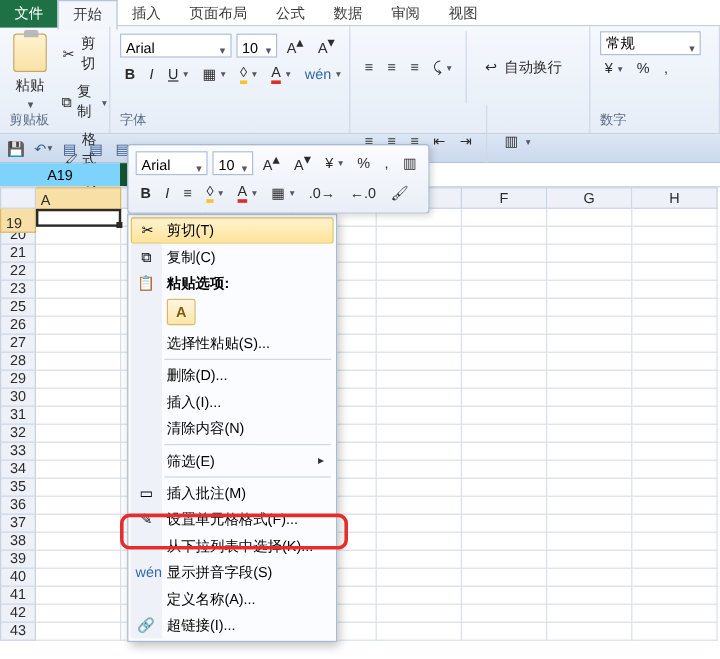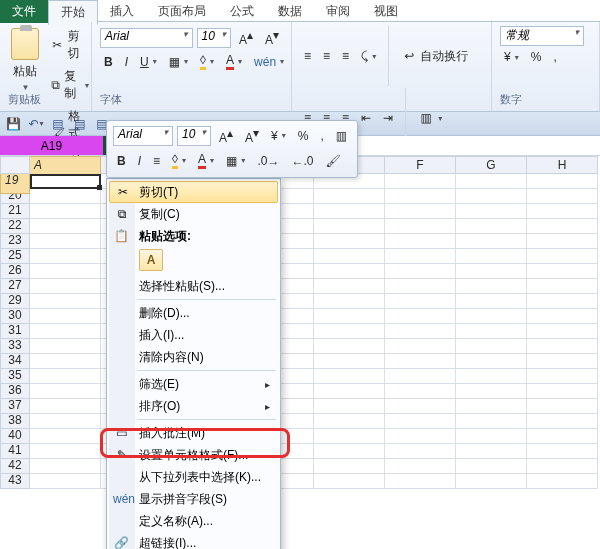--- a/index.html
+++ b/index.html
@@ -8,36 +8,36 @@
 .tabs{display:flex;align-items:flex-start;height:22px;background:#fff;border-bottom:1px solid #b6c4d8;}
 .tab{padding:3px 12px;color:#3b3b3b;cursor:pointer;}
 .tab.file{background:#1e7145;color:#fff;}
 .tab.active{background:#f3f6fb;border:1px solid #b6c4d8;border-bottom:1px solid #f3f6fb;margin-bottom:-1px;}
 
 .ribbon{background:linear-gradient(#f5f8fd,#e6edf7);border-bottom:1px solid #b6c4d8;height:90px;display:flex;}
 .group{border-right:1px solid #cfd8e6;padding:4px 8px 2px 8px;display:flex;flex-direction:column;justify-content:space-between;height:100%;}
 .group-title{color:#5a6b88;font-size:11px;padding-bottom:2px;}
 .row{display:flex;align-items:center;gap:4px;margin-bottom:2px;}
 .btn{display:inline-flex;align-items:center;gap:3px;padding:2px 4px;border-radius:2px;cursor:pointer;color:#2b2b2b;}
-.sel{background:#fff;border:1px solid #aebfd6;height:20px;display:inline-flex;align-items:flex-start;padding:0 4px;gap:4px;position:relative;font-style:italic;}
+.sel{background:#fff;border:1px solid #aebfd6;height:20px;display:inline-flex;align-items:flex-end;padding:0 4px;gap:4px;position:relative;}
 .sel .dd{color:#556;}
 .ico{width:16px;height:16px;display:inline-flex;align-items:center;justify-content:center;font-size:12px;}
 .big-paste{display:flex;flex-direction:column;align-items:center;width:34px;text-align:center;}
 .big-paste .clip{width:28px;height:32px;border:1px solid #caa85a;background:linear-gradient(#fff2cf,#f8e3a4);border-radius:3px;position:relative;}
 .big-paste .clip:before{content:"";position:absolute;top:-4px;left:8px;width:12px;height:6px;background:#b9b9b9;border-radius:2px 2px 0 0;}
 .vline{width:1px;background:#cfd8e6;height:60px;margin:0 4px;}
 
 .qat{height:24px;background:linear-gradient(#dbe6f4,#cbd9ec);border-bottom:1px solid #b6c4d8;display:flex;align-items:center;gap:6px;padding:0 6px;}
 .qat .q{width:16px;height:16px;display:flex;align-items:center;justify-content:center;color:#3b5b8c;}
 
 .minitb{position:absolute;left:106px;top:120px;background:linear-gradient(#fafcff,#e9eef7);border:1px solid #a9b9cf;border-radius:3px;box-shadow:2px 2px 5px rgba(0,0,0,.15);padding:3px 6px;z-index:5;}
 .minitb .row{margin-bottom:3px;}
 
 .nfx{display:flex;height:20px;border-bottom:1px solid #cfd8e6;align-items:stretch}
-.namebox{width:106px;border-right:3px solid #14532d;display:flex;align-items:center;justify-content:center;background:#d946ef;}
+.namebox{width:106px;border-right:6px solid #14532d;display:flex;align-items:center;justify-content:center;background:#7dd3fc;}
 .fx{width:20px;border-right:1px solid #cfd8e6;display:flex;align-items:center;justify-content:center;font-style:italic;color:#666;}
 .fml{flex:1;background:#fff;}
 
 .grid{position:relative;}
 .hdrrow{display:flex;height:18px;}
 .corner{width:30px;border:1px solid #c9d2df;background:#eef2f8;}
 .colh{flex:0 0 71px;border:1px solid #c9d2df;border-left:none;background:#eef2f8;text-align:center;line-height:16px;color:#2b2b2b;}
 .colh.sel{background:#f8dfa5;border-color:#d8b96a;}
 .rows{height:378px;}
 .r{display:flex;height:15px;}
@@ -351,20 +351,31 @@
         <div class="c"></div>
         <div class="c"></div>
         <div class="c"></div>
         <div class="c"></div>
         <div class="c"></div>
         <div class="c"></div>
         <div class="c"></div>
         <div class="c"></div>
       </div>
       <div class="r">
+        <div class="rh">28</div>
+        <div class="c"></div>
+        <div class="c"></div>
+        <div class="c"></div>
+        <div class="c"></div>
+        <div class="c"></div>
+        <div class="c"></div>
+        <div class="c"></div>
+        <div class="c"></div>
+      </div>
+      <div class="r">
         <div class="rh">29</div>
         <div class="c"></div>
         <div class="c"></div>
         <div class="c"></div>
         <div class="c"></div>
         <div class="c"></div>
         <div class="c"></div>
         <div class="c"></div>
         <div class="c"></div>
       </div>
@@ -384,20 +395,31 @@
         <div class="c"></div>
         <div class="c"></div>
         <div class="c"></div>
         <div class="c"></div>
         <div class="c"></div>
         <div class="c"></div>
         <div class="c"></div>
         <div class="c"></div>
       </div>
       <div class="r">
+        <div class="rh">32</div>
+        <div class="c"></div>
+        <div class="c"></div>
+        <div class="c"></div>
+        <div class="c"></div>
+        <div class="c"></div>
+        <div class="c"></div>
+        <div class="c"></div>
+        <div class="c"></div>
+      </div>
+      <div class="r">
         <div class="rh">33</div>
         <div class="c"></div>
         <div class="c"></div>
         <div class="c"></div>
         <div class="c"></div>
         <div class="c"></div>
         <div class="c"></div>
         <div class="c"></div>
         <div class="c"></div>
       </div>
@@ -440,20 +462,31 @@
         <div class="c"></div>
         <div class="c"></div>
         <div class="c"></div>
         <div class="c"></div>
         <div class="c"></div>
         <div class="c"></div>
         <div class="c"></div>
       </div>
       <div class="r">
         <div class="rh">38</div>
+        <div class="c"></div>
+        <div class="c"></div>
+        <div class="c"></div>
+        <div class="c"></div>
+        <div class="c"></div>
+        <div class="c"></div>
+        <div class="c"></div>
+        <div class="c"></div>
+      </div>
+      <div class="r">
+        <div class="rh">39</div>
         <div class="c"></div>
         <div class="c"></div>
         <div class="c"></div>
         <div class="c"></div>
         <div class="c"></div>
         <div class="c"></div>
         <div class="c"></div>
         <div class="c"></div>
       </div>
       <div class="r">
@@ -593,23 +626,20 @@
   <div class="mi">
       <span>插入(I)...</span>
     </div>
   <div class="mi">
       <span>清除内容(N)</span>
     </div>
   <div class="sep"></div>
   <div class="mi sub">
       <span>筛选(E)</span>
     </div>
-  <div class="mi sub">
-      <span>排序(O)</span>
-    </div>
   <div class="sep"></div>
   <div class="mi">
       <span class="mic">▭</span>
       <span>插入批注(M)</span>
     </div>
   <div class="mi">
       <span class="mic">✎</span>
       <span>设置单元格格式(F)...</span>
     </div>
   <div class="mi">

